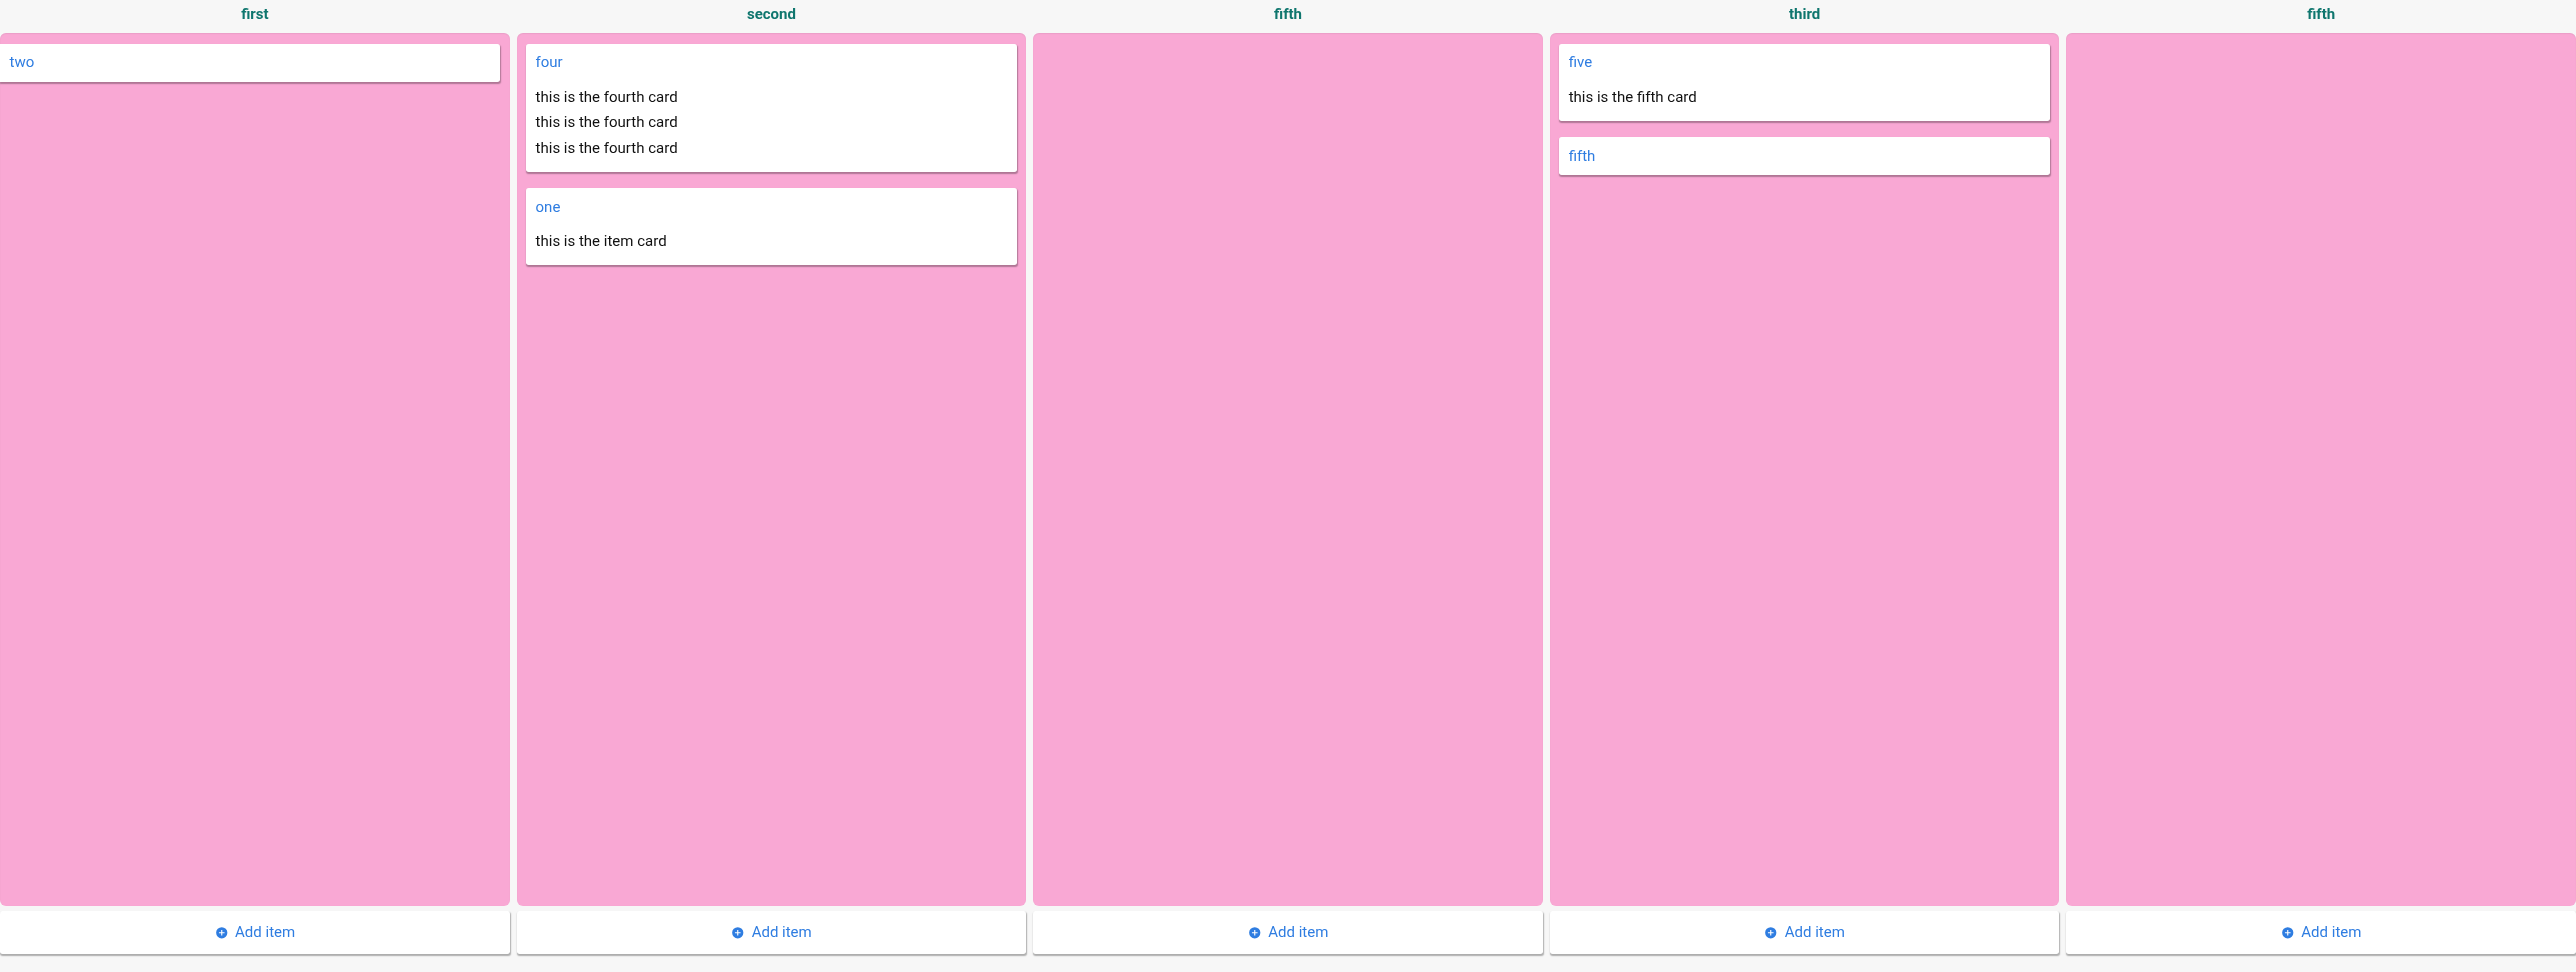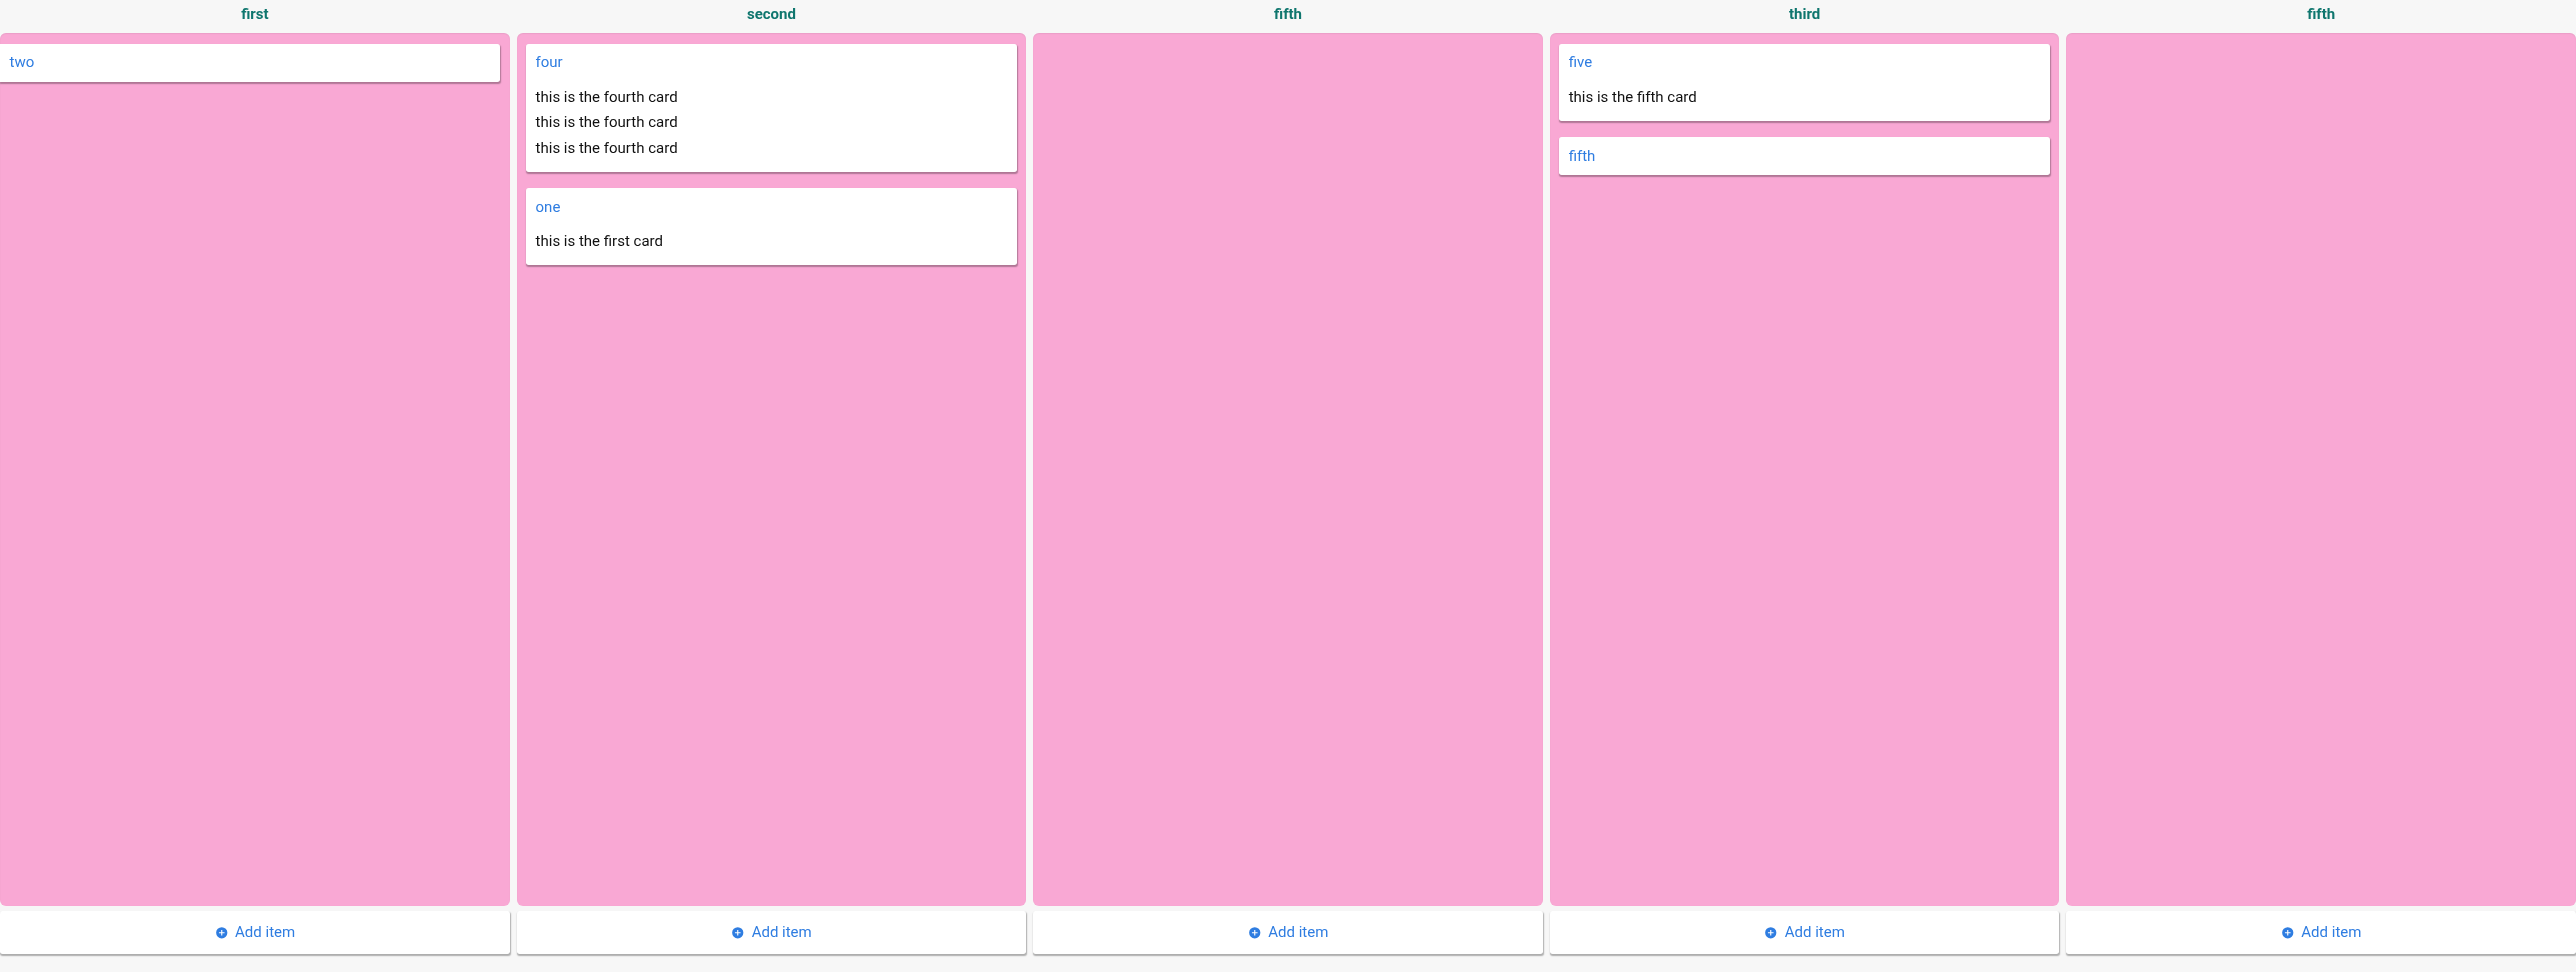--- a/index.html
+++ b/index.html
@@ -116,21 +116,21 @@
     <div class="col-header">second</div>
     <div class="col-body">
       <div class="card">
         <span class="card-title">four</span>
         <div class="card-body-line">this is the fourth card
 this is the fourth card
 this is the fourth card</div>
       </div>
       <div class="card">
         <span class="card-title">one</span>
-        <div class="card-body-line">this is the first card</div>
+        <div class="card-body-line">this is the item card</div>
       </div>
     </div>
     <div class="col-footer">
       <span class="plus-icon">
         <svg viewBox="0 0 24 24">
             <path d="M12 2a10 10 0 1 0 0 20 10 10 0 0 0 0-20zm5 11h-4v4h-2v-4H7v-2h4V7h2v4h4v2z"></path>
           </svg>
       </span>
       <span>Add item</span>
     </div>

